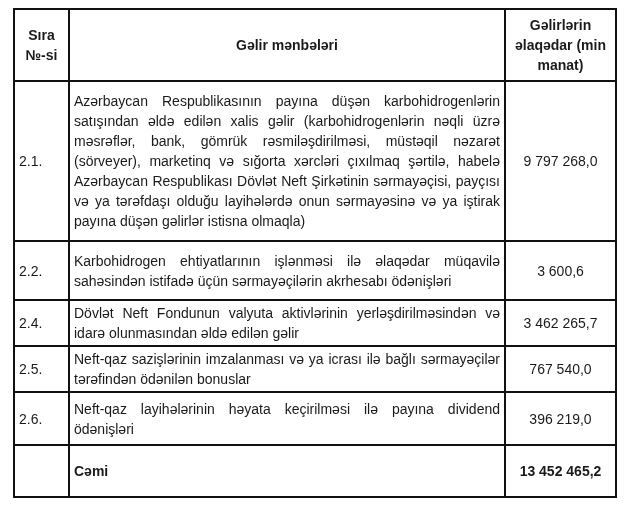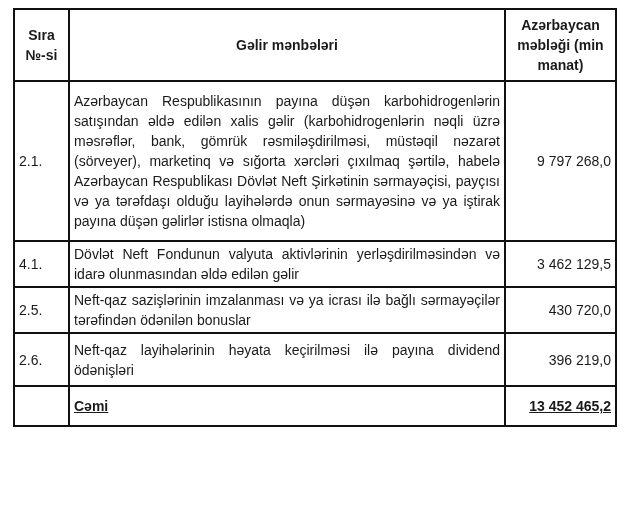--- a/index.html
+++ b/index.html
@@ -38,64 +38,69 @@
     text-align: left;
     padding-left: 6px;
     vertical-align: middle;
   }
   td.src {
     text-align: justify;
     padding: 2px 6px 2px 11px;
     border-radius: 28px;
   }
   td.amt {
-    text-align: right;
+    text-align: center;
     white-space: nowrap;
   }
   tr.r1 td { height: 160px; }
   tr.r2 td { height: 59px; }
   tr.r3 td { height: 41px; }
   tr.r4 td { height: 40px; }
   tr.r5 td { height: 41px; }
   tr.r6 td { height: 53px; }
-  tr.total td { height: 40px; font-weight: bold; text-decoration: underline; }
+  tr.total td { height: 52px; font-weight: bold; }
   tr.total td.src { text-align: left; }
 </style>
 </head>
 <body>
 
 <div class="page">
   <table class="revenue">
     <colgroup>
       <col class="c-no">
       <col class="c-src">
       <col class="c-amt">
     </colgroup>
     <thead>
       <tr>
         <th>Sıra №-si</th>
         <th>Gəlir mənbələri</th>
-        <th>Azərbaycan məbləği (min manat)</th>
+        <th>Gəlirlərin əlaqədar (min manat)</th>
       </tr>
     </thead>
     <tbody>
       <tr class="r1">
         <td class="no">2.1.</td>
         <td class="src">Azərbaycan Respublikasının payına düşən karbohidrogenlərin satışından əldə edilən xalis gəlir (karbohidrogenlərin nəqli üzrə məsrəflər, bank, gömrük rəsmiləşdirilməsi, müstəqil nəzarət (sörveyer), marketinq və sığorta xərcləri çıxılmaq şərtilə, habelə Azərbaycan Respublikası Dövlət Neft Şirkətinin sərmayəçisi, payçısı və ya tərəfdaşı olduğu layihələrdə onun sərmayəsinə və ya iştirak payına düşən gəlirlər istisna olmaqla)</td>
         <td class="amt">9 797 268,0</td>
       </tr>
+      <tr class="r2">
+        <td class="no">2.2.</td>
+        <td class="src">Karbohidrogen ehtiyatlarının işlənməsi ilə əlaqədar müqavilə sahəsindən istifadə üçün sərmayəçilərin akrhesabı ödənişləri</td>
+        <td class="amt">3 600,6</td>
+      </tr>
       <tr class="r4">
-        <td class="no">4.1.</td>
+        <td class="no">2.4.</td>
         <td class="src">Dövlət Neft Fondunun valyuta aktivlərinin yerləşdirilməsindən və idarə olunmasından əldə edilən gəlir</td>
-        <td class="amt">3 462 129,5</td>
+        <td class="amt">3 462 265,7</td>
       </tr>
       <tr class="r5">
         <td class="no">2.5.</td>
         <td class="src">Neft-qaz sazişlərinin imzalanması və ya icrası ilə bağlı sərmayəçilər tərəfindən ödənilən bonuslar</td>
-        <td class="amt">430 720,0</td>
+        <td class="amt">767 540,0</td>
       </tr>
       <tr class="r6">
         <td class="no">2.6.</td>
         <td class="src">Neft-qaz layihələrinin həyata keçirilməsi ilə payına dividend ödənişləri</td>
         <td class="amt">396 219,0</td>
       </tr>
       <tr class="total">
         <td class="no"></td>
         <td class="src">Cəmi</td>
         <td class="amt">13 452 465,2</td>

